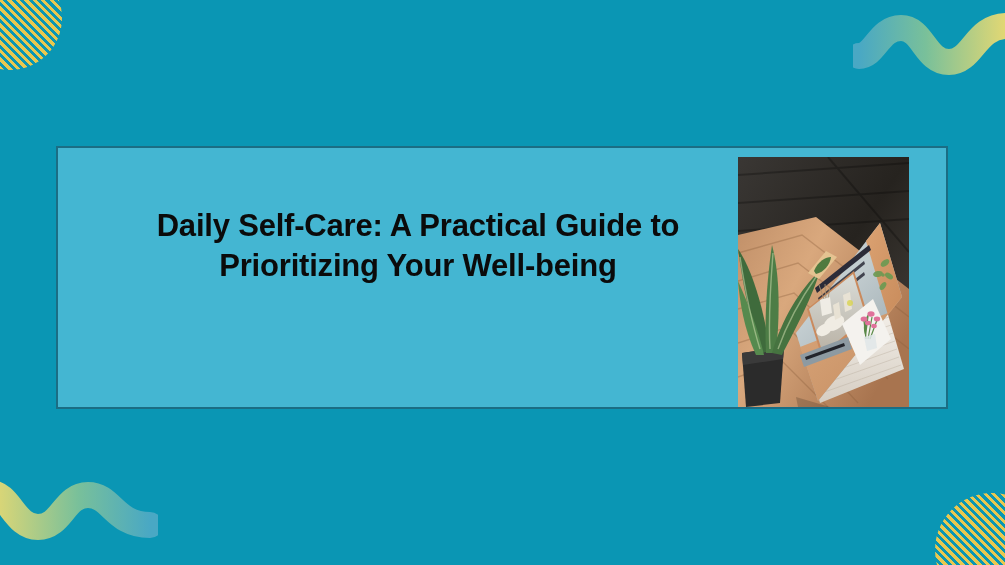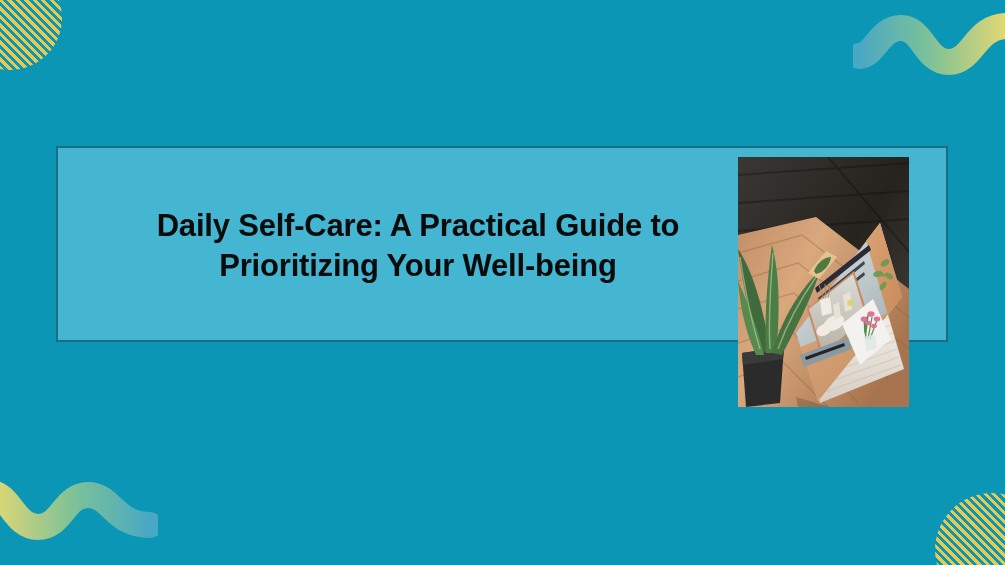--- a/index.html
+++ b/index.html
@@ -53,21 +53,21 @@
     width: 172px;
     height: 70px;
   }
 
   
   #content-panel {
     position: absolute;
     left: 56px;
     top: 146px;
     width: 892px;
-    height: 196px;
+    height: 263px;
     background: #44b6d2;
     border: 2px solid #1b6d84;
     box-sizing: border-box;
   }
 
   #slide-title {
     position: absolute;
     left: 40px;
     top: 58px;
     width: 640px;

